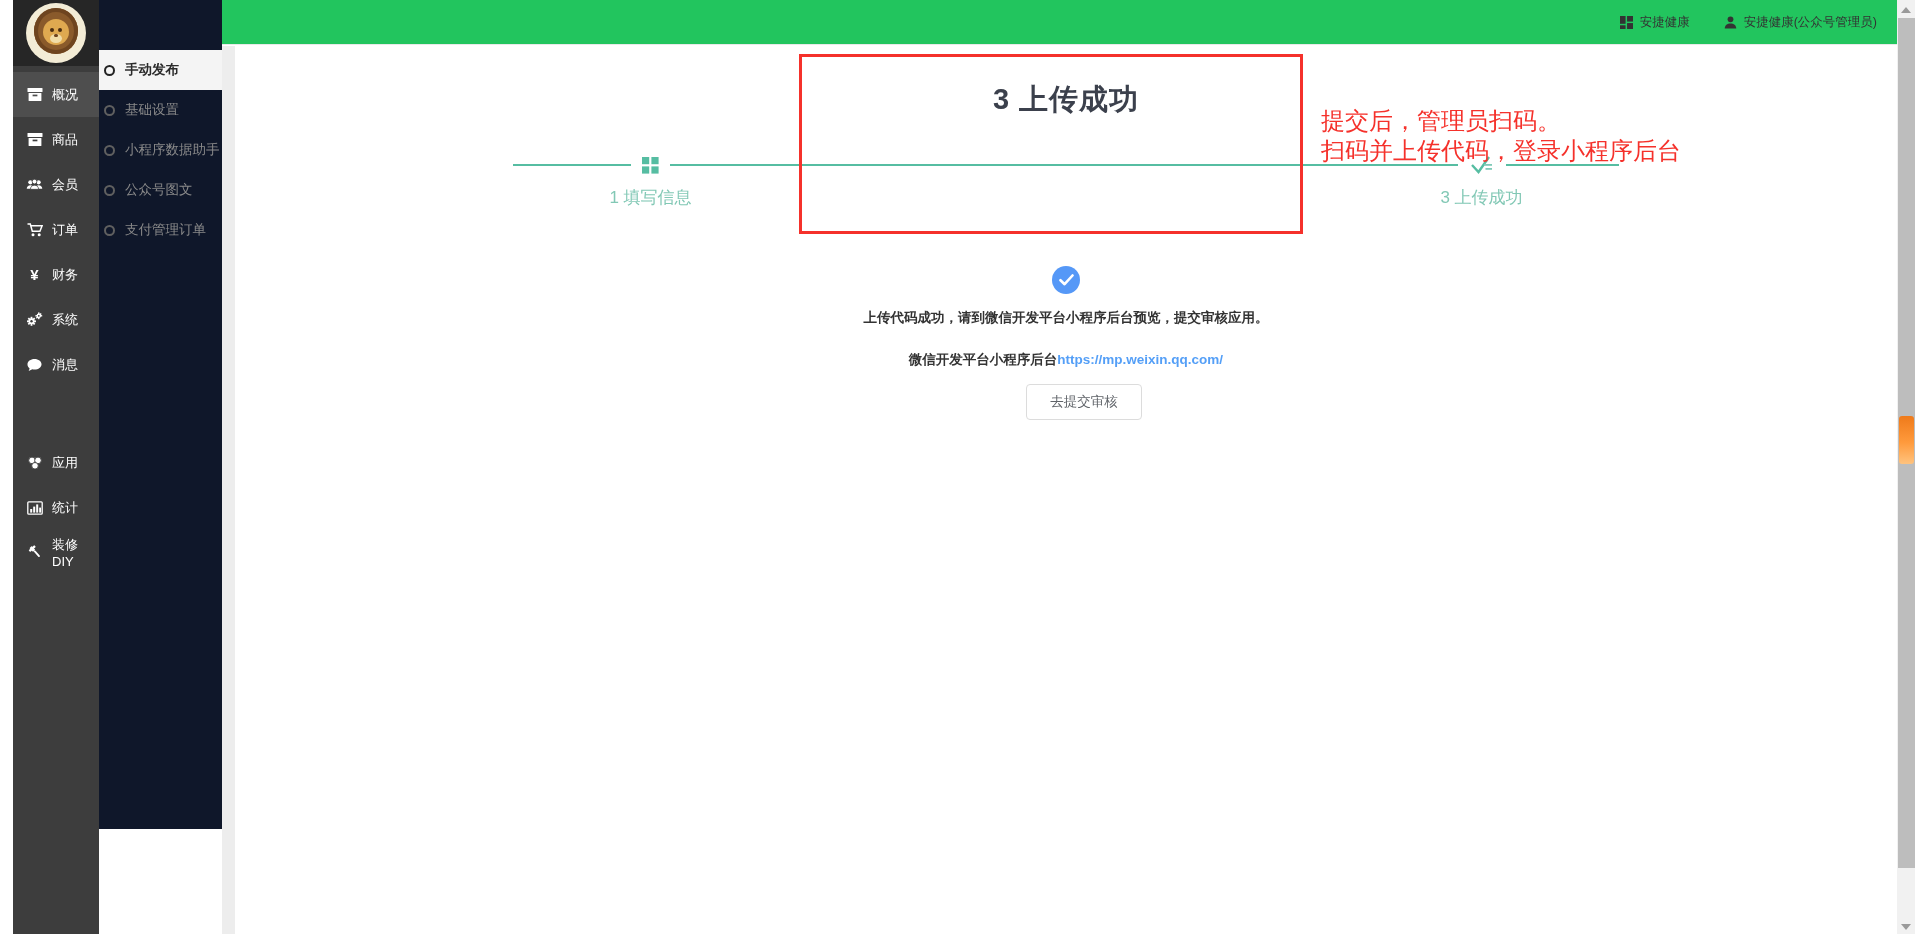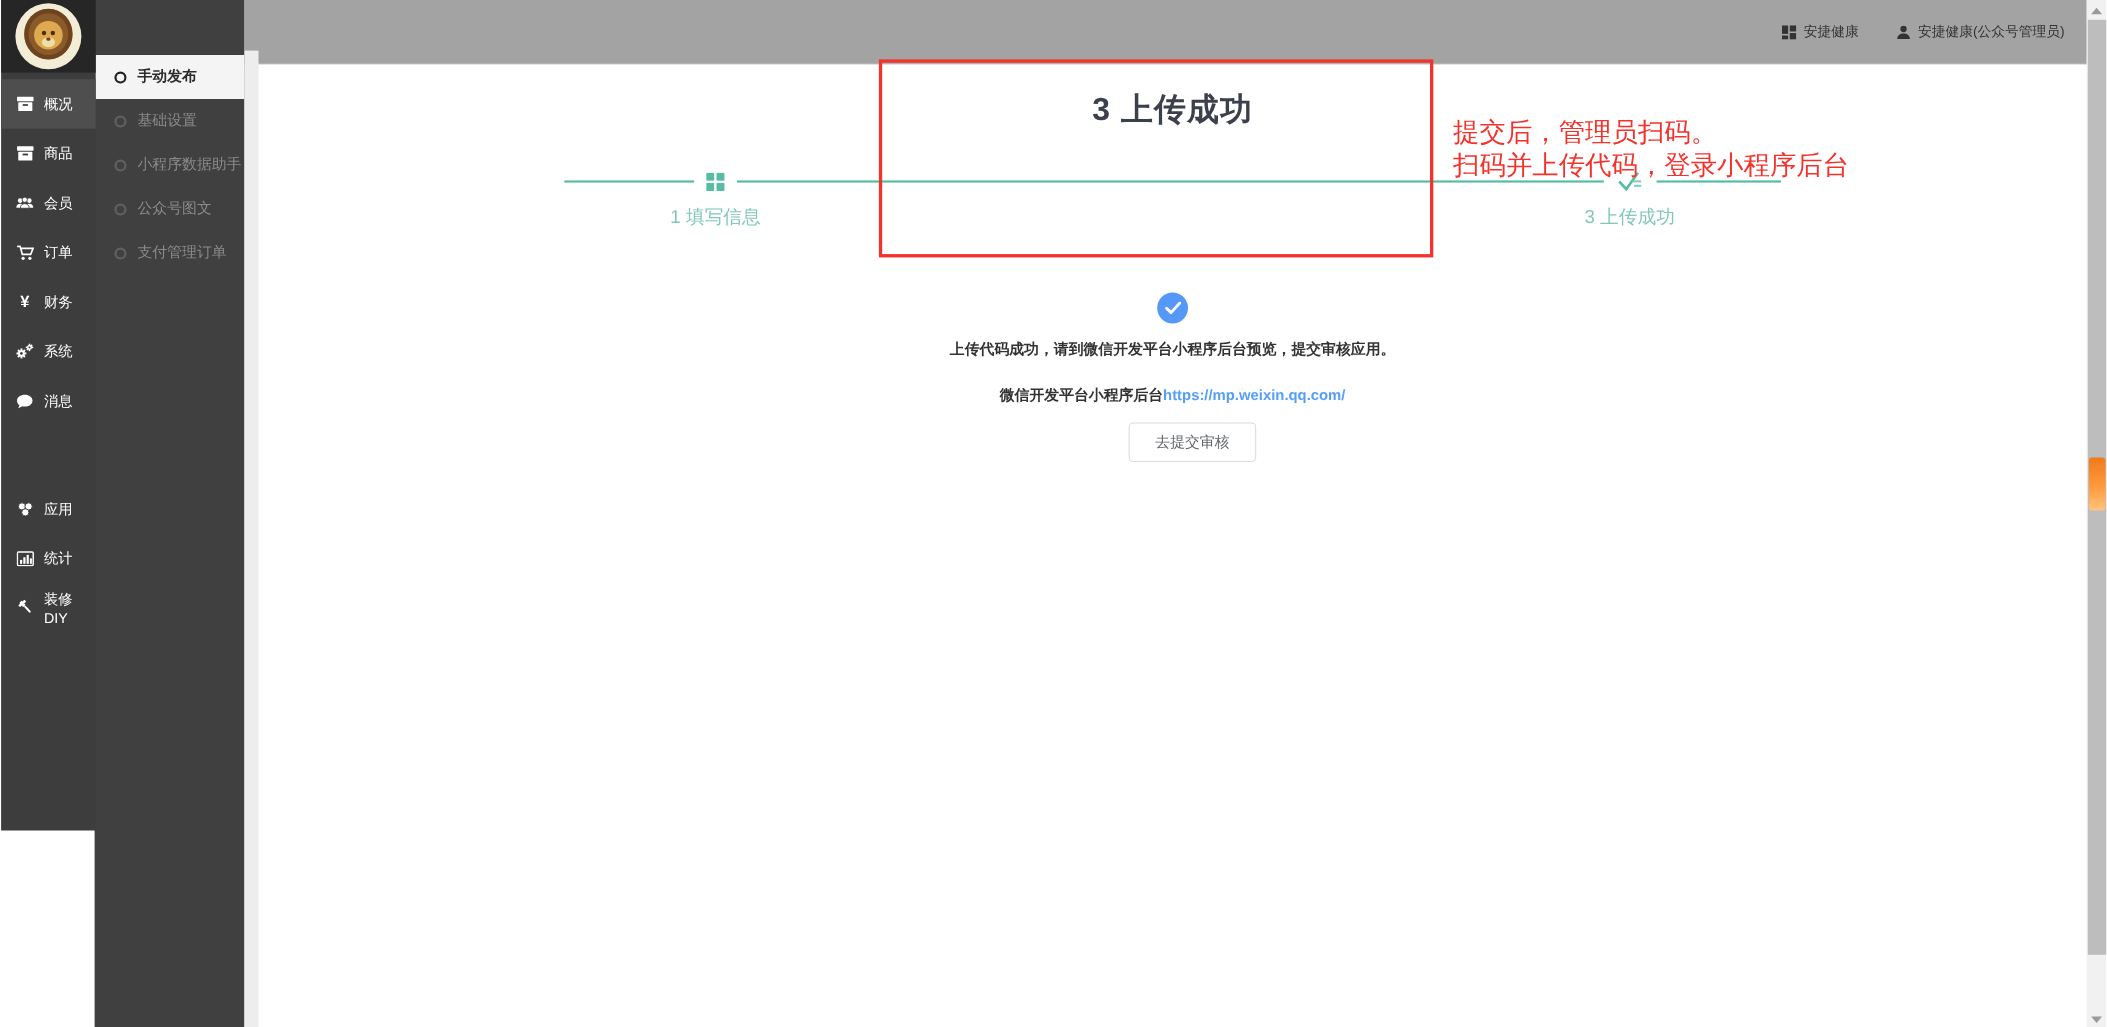--- a/index.html
+++ b/index.html
@@ -3,53 +3,53 @@
 <meta charset="utf-8">
 <style>
   * { margin:0; padding:0; box-sizing:border-box; }
   html,body { width:1915px; height:934px; overflow:hidden; }
   body {
     font-family:"Liberation Sans","DejaVu Sans",sans-serif;
     background:#fff; position:relative; color:#333;
   }
 
   
-  .sidebar { position:absolute; left:1px; top:0; width:86px; height:755px; background:#3d3d3d; z-index:10; }
+  .sidebar { position:absolute; left:13px; top:0; width:86px; height:934px; background:#3d3d3d; z-index:10; }
   .logo-block { height:66px; background:#262626; display:flex; align-items:center; justify-content:center; }
   .lion { width:60px; height:60px; border-radius:50%; background:#f3ecd6; position:relative; overflow:hidden; }
   .lion .mane { position:absolute; left:8px; top:5px; width:44px; height:46px; border-radius:50%; background:#8a5a2b; box-shadow:inset 0 0 0 4px #6e441f; }
   .lion .face { position:absolute; left:17px; top:16px; width:26px; height:26px; border-radius:50%; background:#dfa950; }
   .lion .eye { position:absolute; top:25px; width:4px; height:4px; border-radius:50%; background:#4a2c10; }
   .lion .eye.l { left:24px; } .lion .eye.r { left:32px; }
   .lion .muzzle { position:absolute; left:24px; top:31px; width:12px; height:9px; border-radius:50%; background:#f1dda8; }
   .lion .nose { position:absolute; left:28px; top:31px; width:4px; height:3px; border-radius:2px; background:#6e441f; }
 
   .nav { margin-top:6px; }
   .nav-item { height:45px; display:flex; align-items:center; padding-left:13px; gap:9px;
               color:#fff; font-size:13px; cursor:pointer; }
   .nav-item.active { background:#4e4e4e; }
   .nav-item .ic { width:17px; height:16px; display:inline-flex; align-items:center; justify-content:center; flex:0 0 17px; }
   .nav-item .ic svg { display:block; }
   .nav-item .yen { color:#fff; font-size:15px; font-weight:bold; line-height:1; }
   .nav-spacer { height:53px; }
 
   
-  .submenu { position:absolute; left:86px; top:0; width:136px; height:934px; background:#404040; z-index:9; }
+  .submenu { position:absolute; left:86px; top:0; width:136px; height:829px; background:#0f172a; z-index:9; }
   .submenu-items { margin-top:50px; }
   .submenu-item { height:40px; display:flex; align-items:center; gap:10px; padding-left:18px;
                   font-size:13.5px; color:#8a8a8a; cursor:pointer; }
   .submenu-item .ring { width:11px; height:11px; border-radius:50%; border:2px solid #606060; flex:0 0 11px; }
   .submenu-item.active { background:#f4f4f4; color:#2b2b2b; font-weight:bold; }
   .submenu-item.active .ring { border-color:#222; }
 
   
   .mid-strip { position:absolute; left:222px; top:46px; width:13px; bottom:0; background:#ededed; z-index:8; }
 
   
-  .topbar { position:absolute; left:222px; top:0; height:59px; right:18px; background:#a3a3a3;
+  .topbar { position:absolute; left:222px; top:0; height:45px; right:18px; background:#22c55e;
             border-bottom:1px solid #e9e9e9; display:flex; align-items:center; justify-content:flex-end;
             gap:34px; padding-right:20px; z-index:7; }
   .topbar .hitem { display:flex; align-items:center; gap:7px; font-size:12.5px; color:#333; cursor:pointer; }
   .topbar .hic { display:inline-flex; }
 
   
   .content { position:absolute; left:235px; top:46px; right:18px; bottom:0; background:#fff; z-index:5; }
 
   .wizard-title { position:absolute; top:34px; left:0; right:0; text-align:center;
                   font-size:29px; font-weight:bold; color:#3b404c; letter-spacing:1px; }

